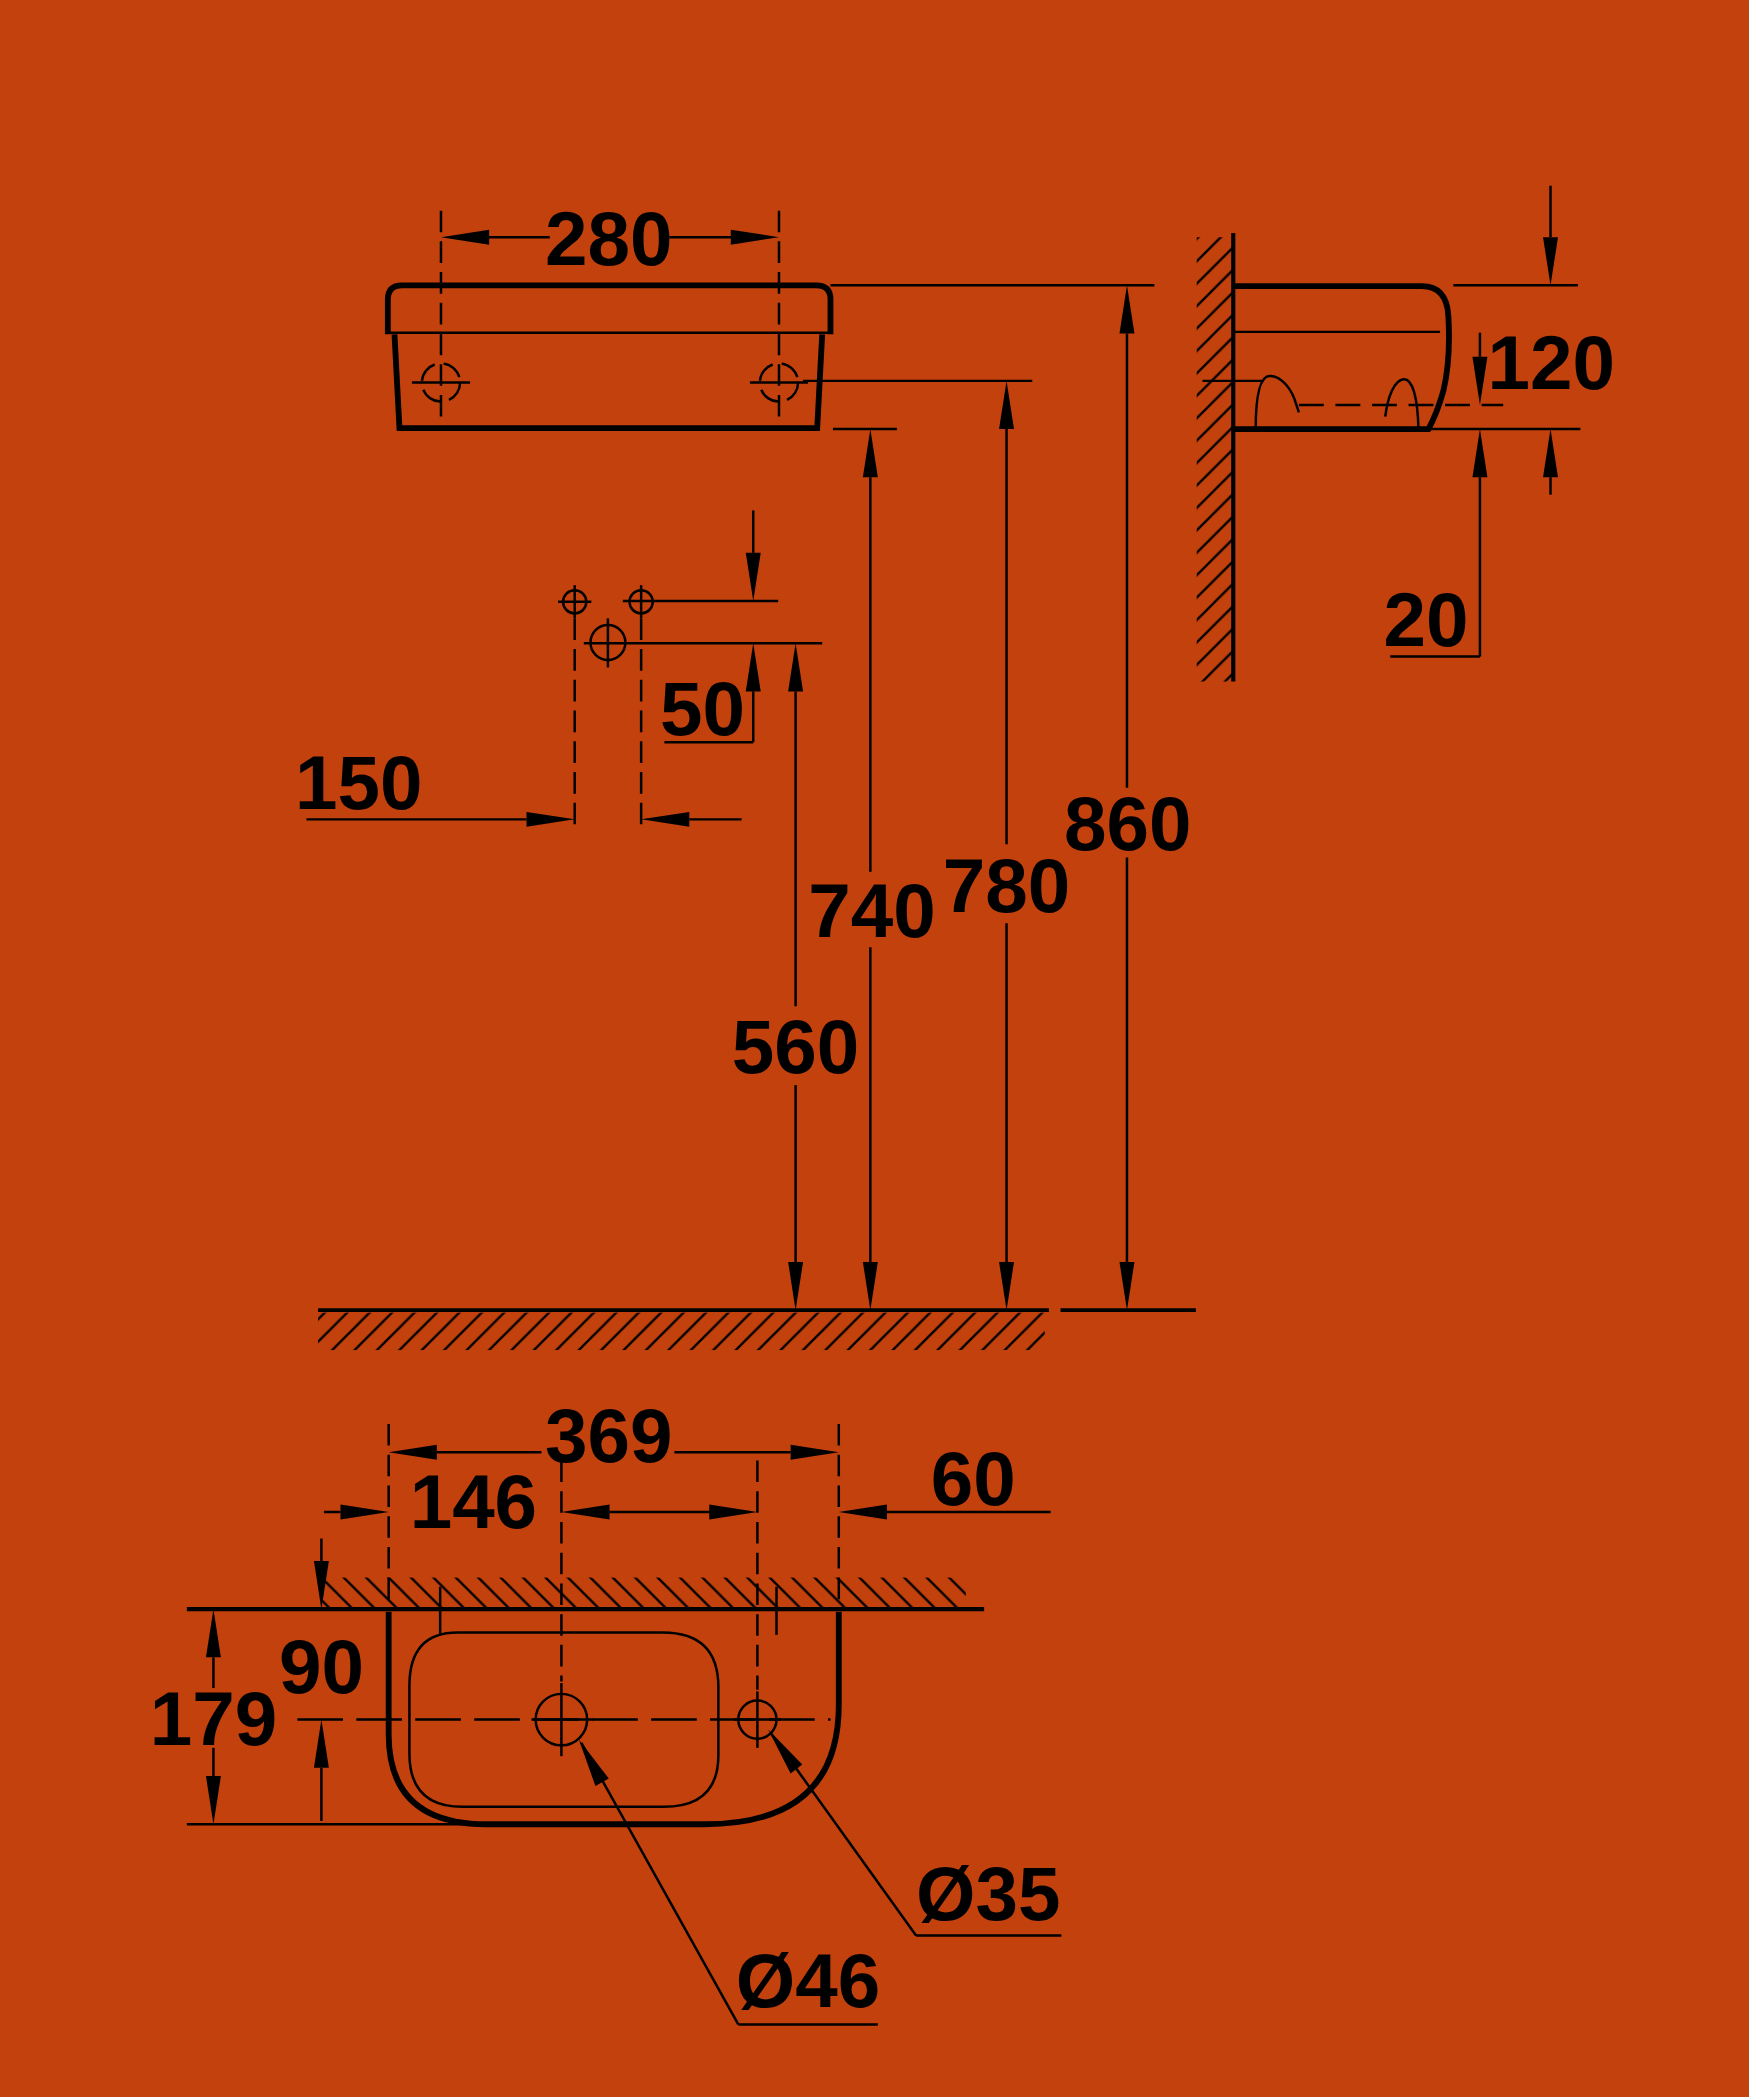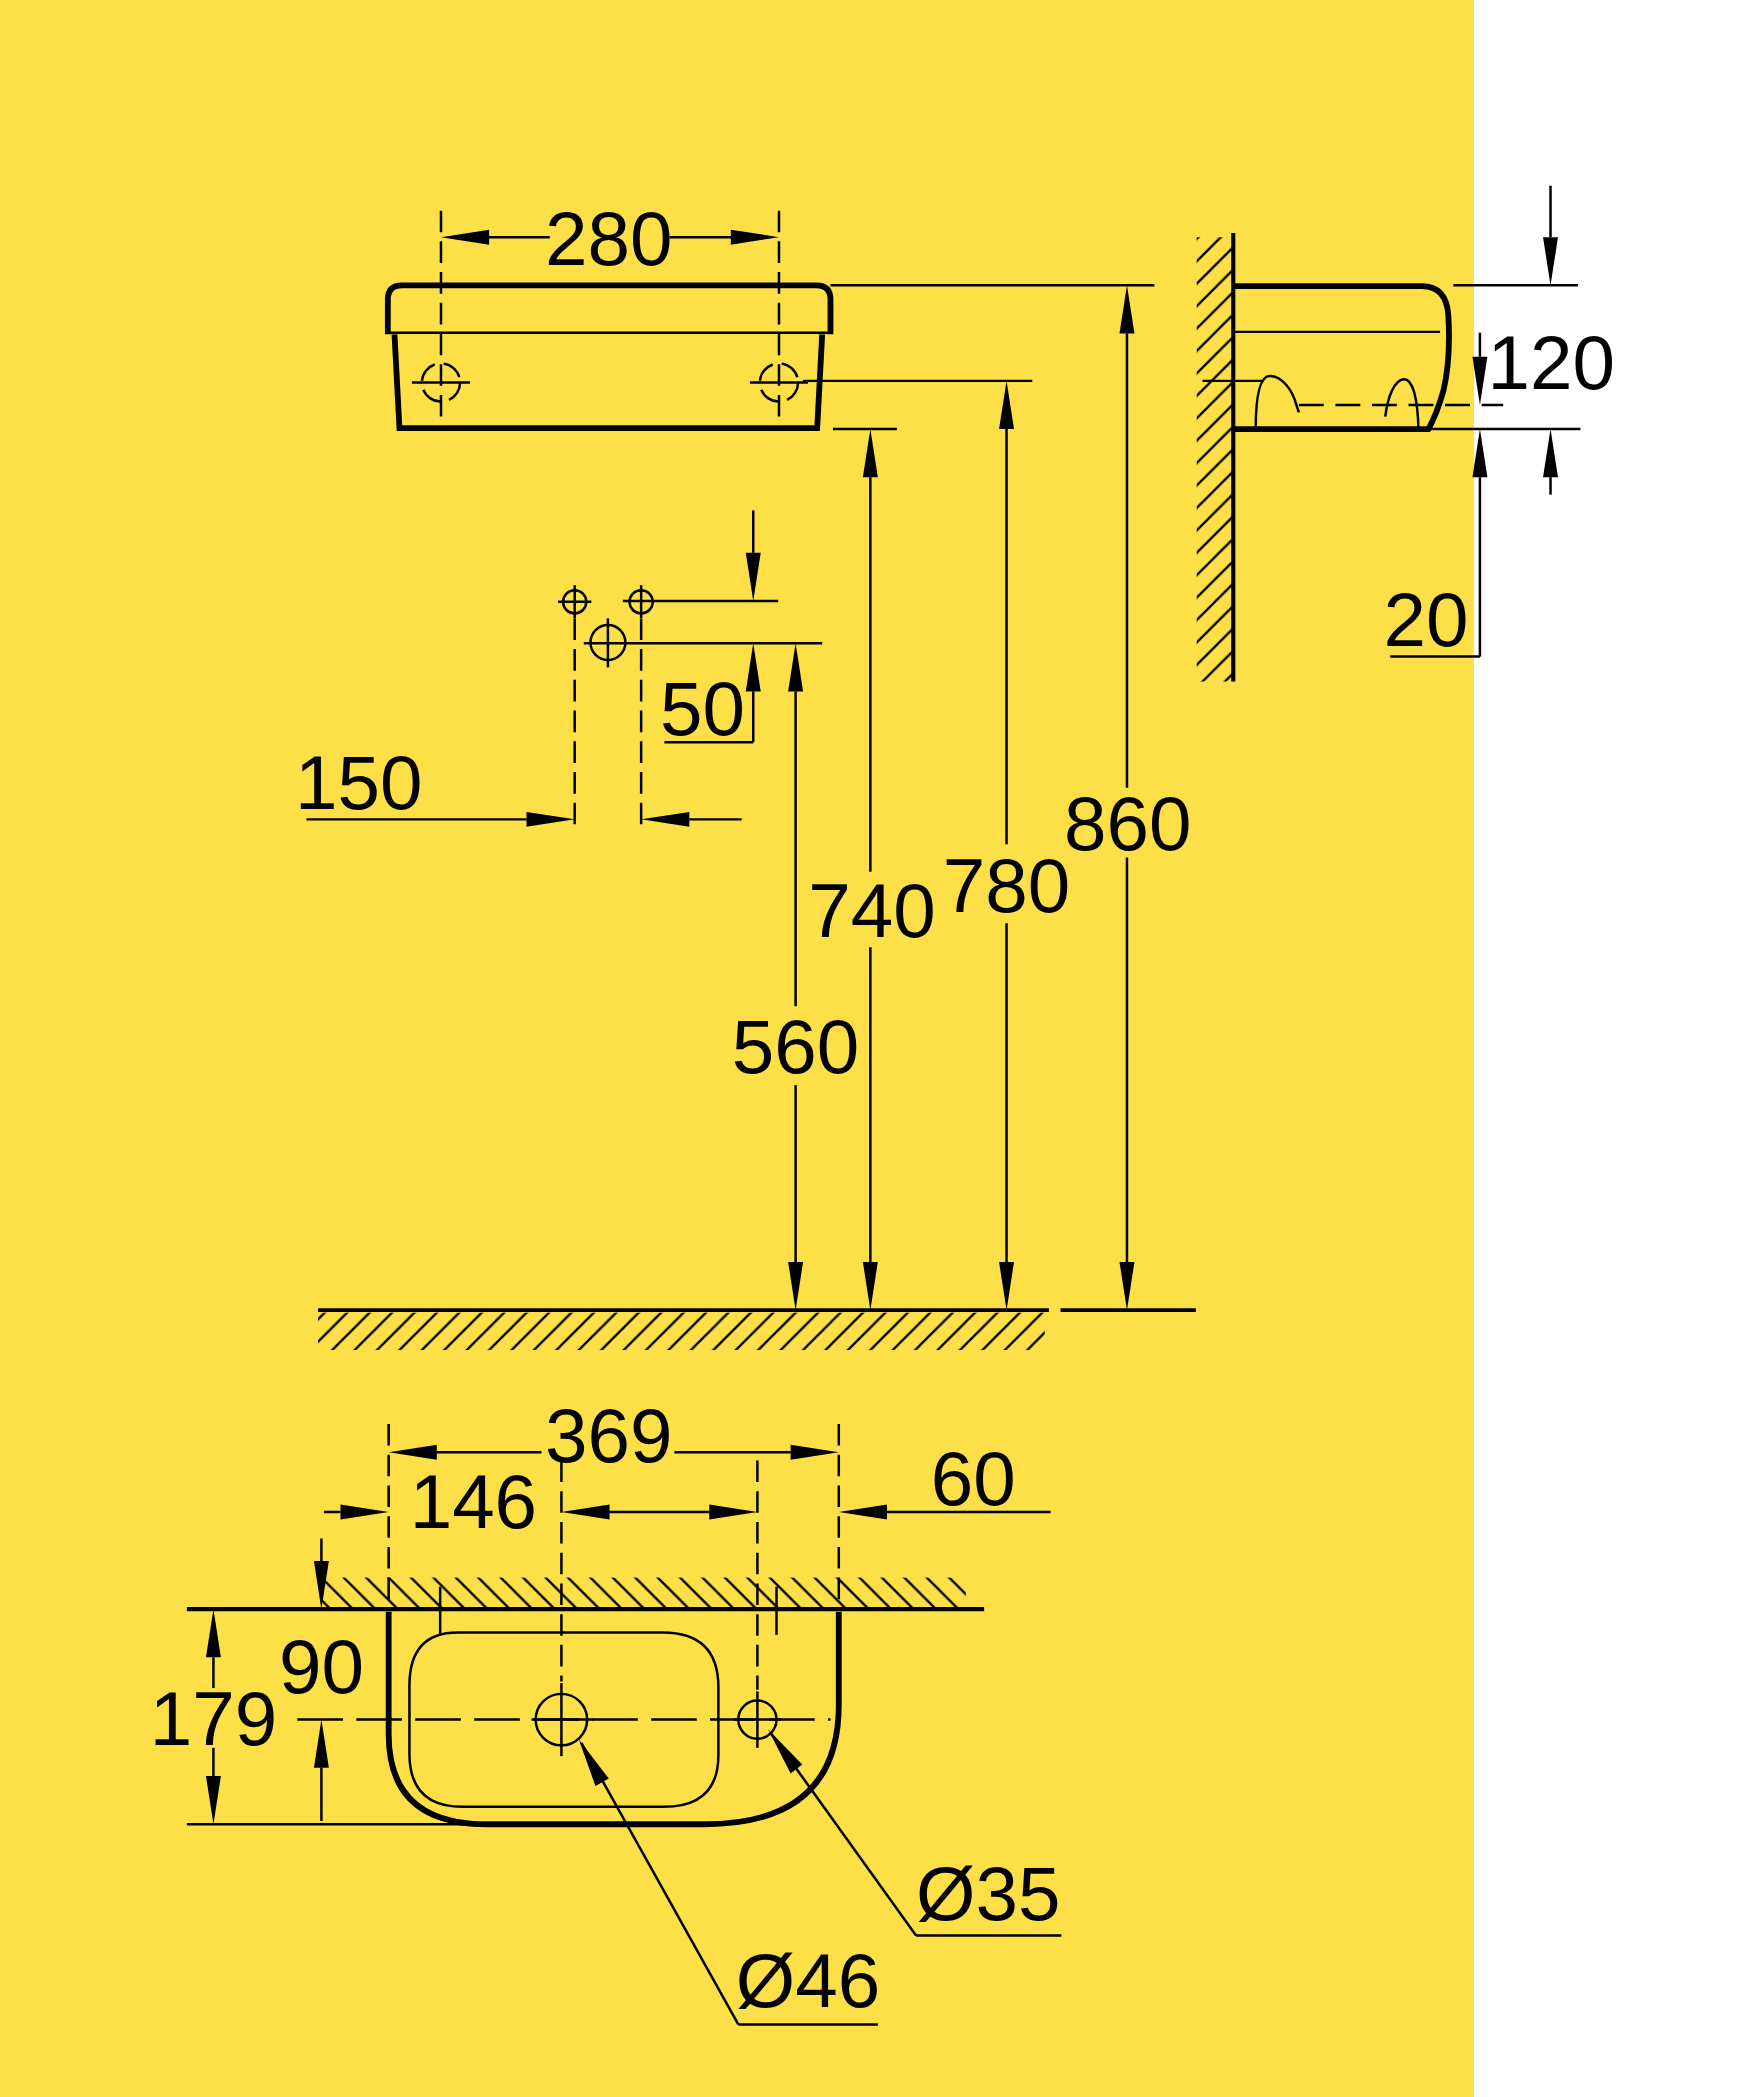--- a/index.html
+++ b/index.html
@@ -1,16 +1,16 @@
 <!DOCTYPE html>
 <html style="font-size:13.3px"><head>
 <meta charset="utf-8">
 <style>
   html,body{margin:0;padding:0;background:#fff;}
-  .sheet{width:1474px;height:2098px;background:#fde047;position:relative;}
+  .sheet{width:1749px;height:2098px;background:#c2410c;position:relative;font-weight:bold;}
   svg{display:block;}
   text{font-family:"Liberation Sans","DejaVu Sans",sans-serif;font-size:92px;fill:#000;}
   .ln{stroke:#000;stroke-width:3;fill:none;}
   .ln2{stroke:#000;stroke-width:4.5;fill:none;}
   .bold{stroke:#000;stroke-width:7;fill:none;}
   .wall{stroke:#000;stroke-width:5;fill:none;}
   .dash{stroke-dasharray:26 11;}
   .cdash{stroke-dasharray:55 16;}
   .hdash{stroke-dasharray:30 14;}
   .arr{fill:#000;stroke:none;}

